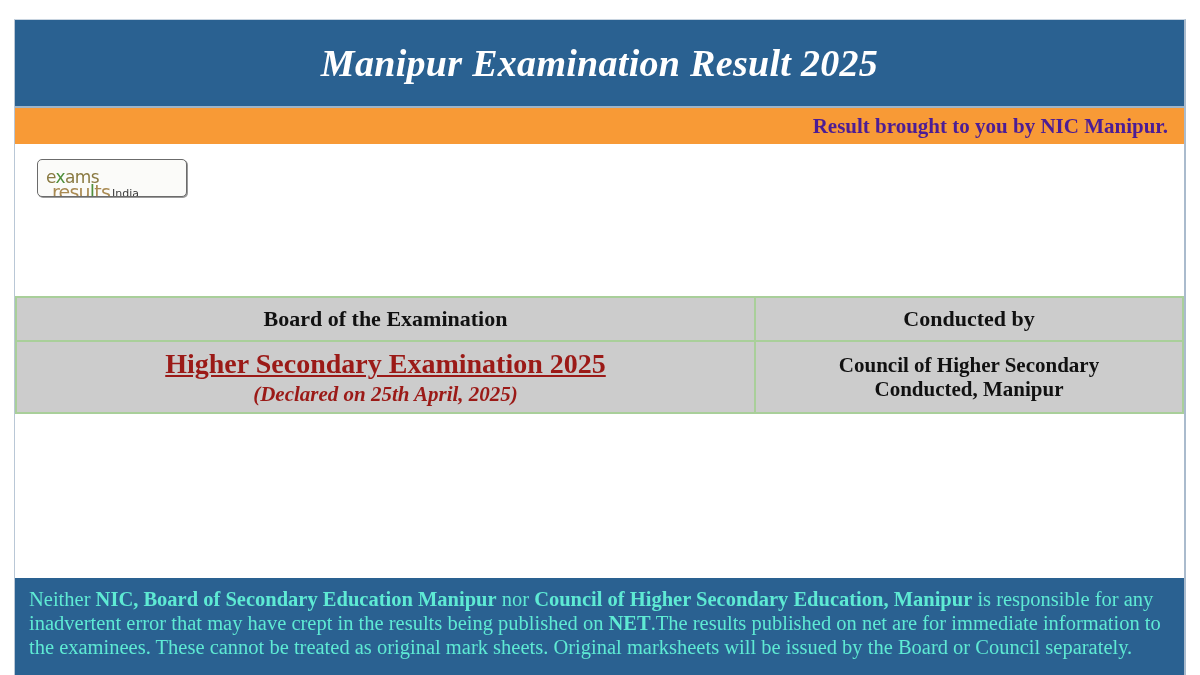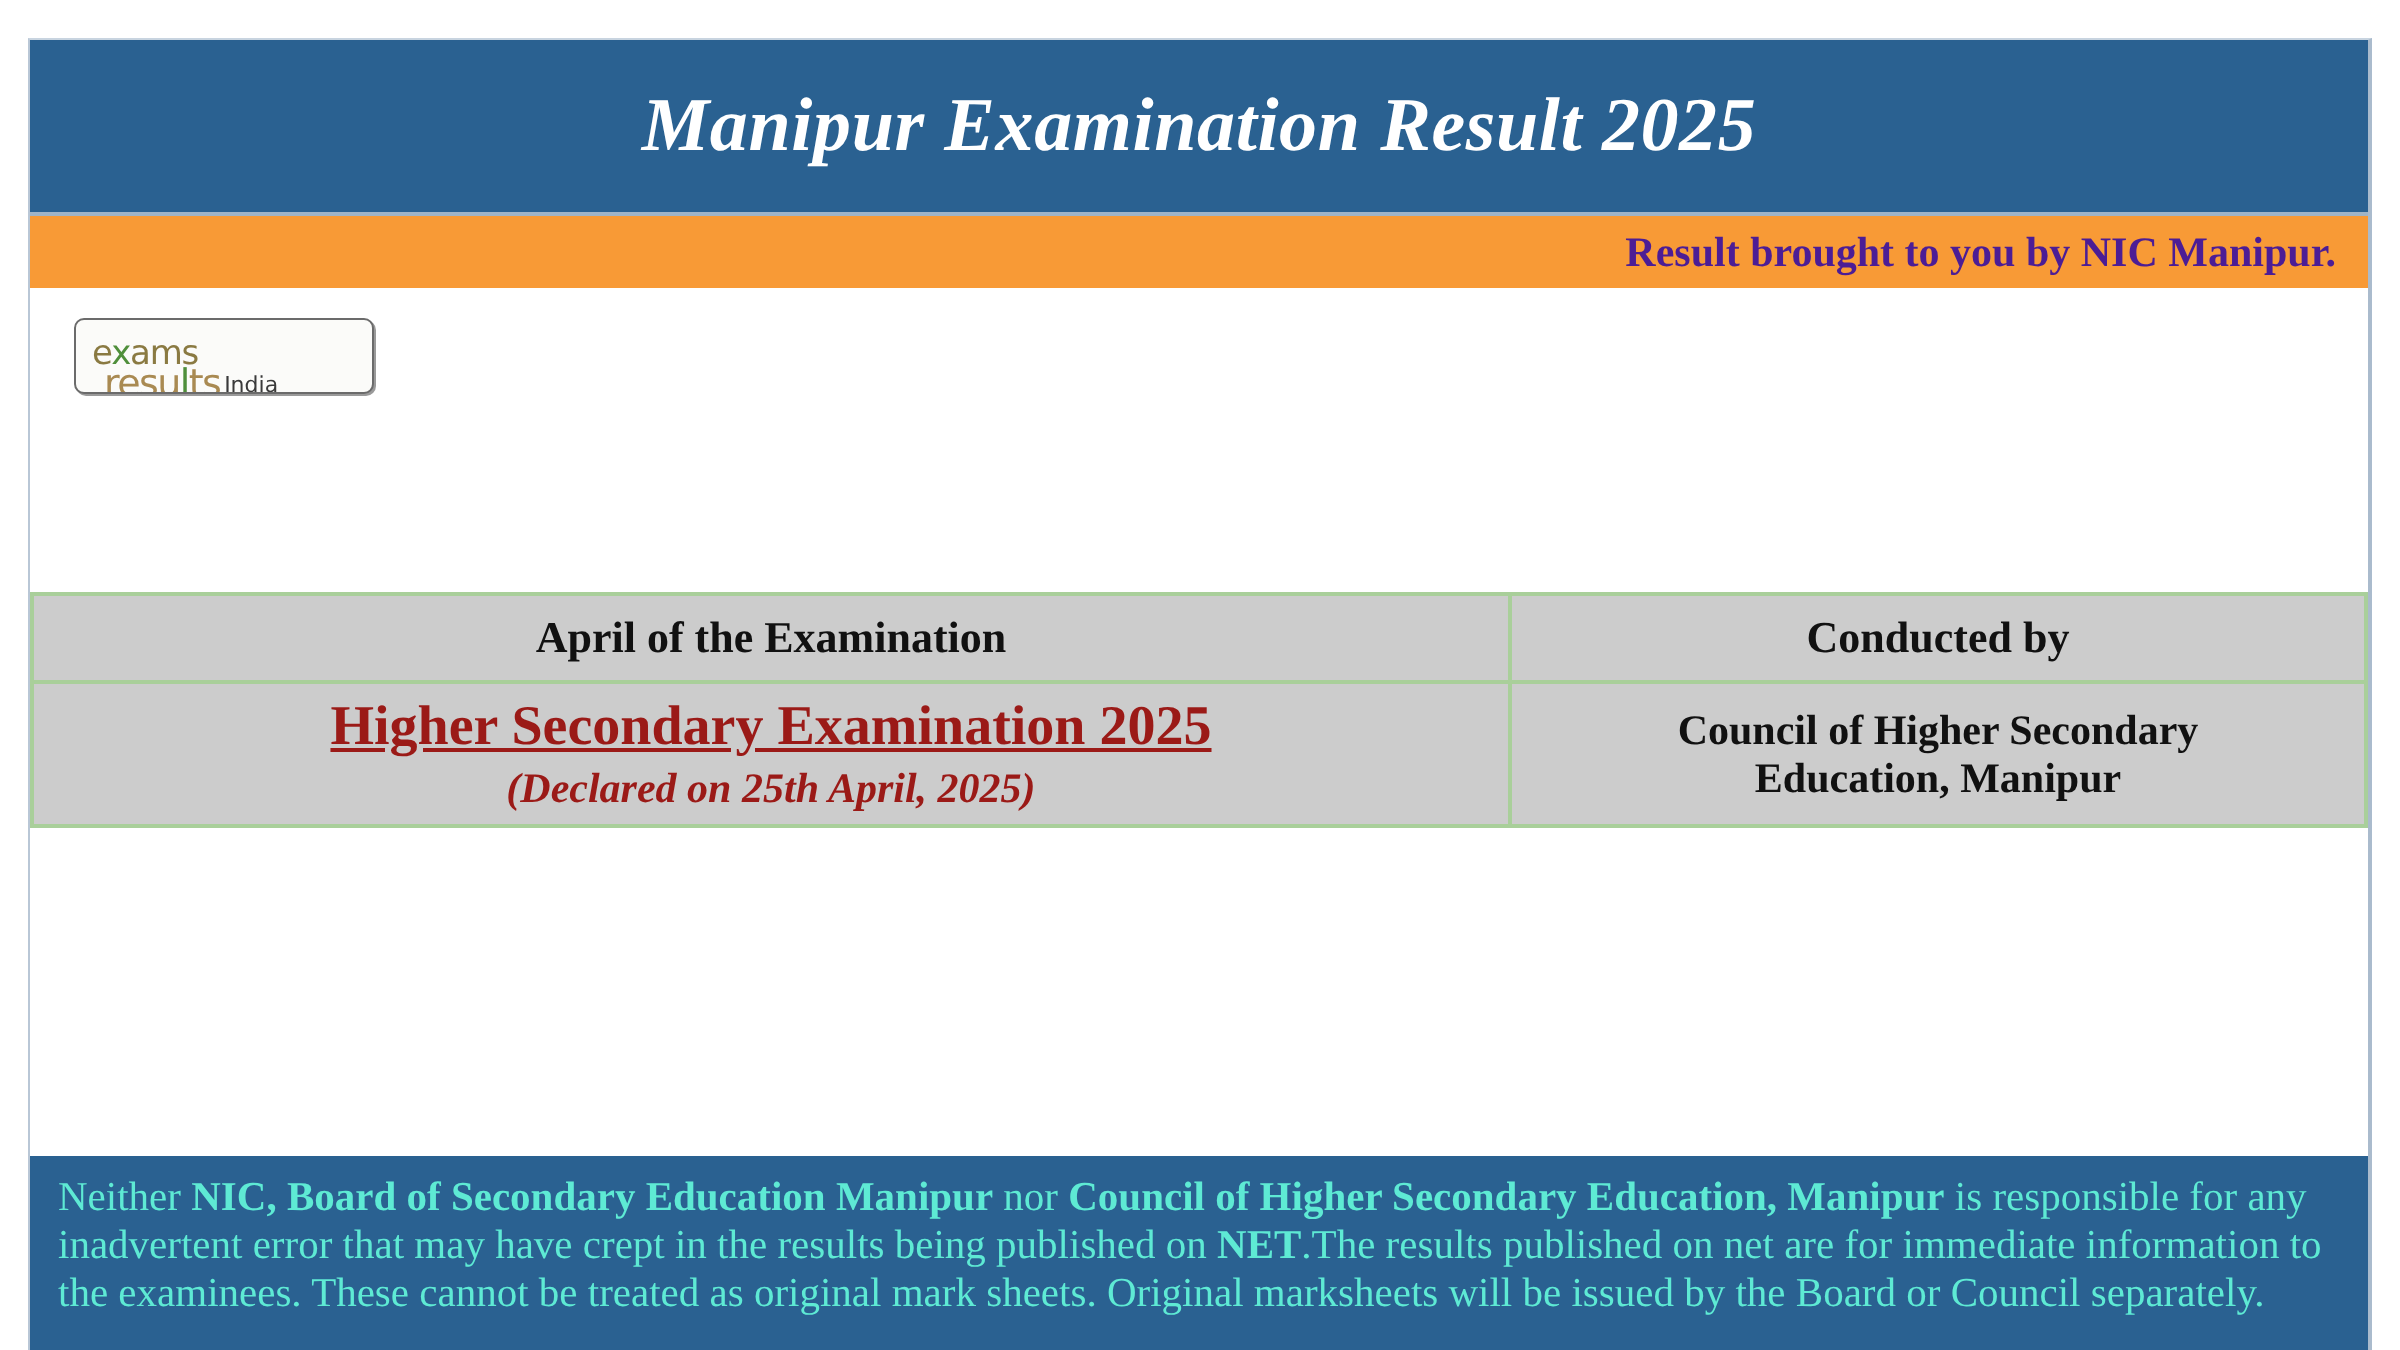--- a/index.html
+++ b/index.html
@@ -207,33 +207,33 @@
         <span class="logo-line2">
           <span class="logo-word2"><span>resu</span><span class="l-green">l</span><span>ts</span></span><span class="logo-india">India</span>
         </span>
       </span>
     </div>
   </div>
 
   <table class="result-table">
     <thead>
       <tr>
-        <th class="col-name">April of the Examination</th>
+        <th class="col-name">Board of the Examination</th>
         <th>Conducted by</th>
       </tr>
     </thead>
     <tbody>
       <tr>
         <td>
           <a class="exam-link">Higher Secondary Examination 2025</a>
           <span class="exam-declared">(Declared on 25th April, 2025)</span>
         </td>
         <td class="conducted-by">
           <span>Council of Higher Secondary</span><br>
-          <span>Education, Manipur</span>
+          <span>Conducted, Manipur</span>
         </td>
       </tr>
     </tbody>
   </table>
 
   <div class="spacer"></div>
 
   <div class="disclaimer">
     <span>Neither </span><b>NIC, Board of Secondary Education Manipur</b><span> nor </span><b>Council of Higher Secondary Education, Manipur</b><span> is responsible for any inadvertent error that may have crept in the results being published on </span><b>NET</b><span>.The results published on net are for immediate information to the examinees. These cannot be treated as original mark sheets. Original marksheets will be issued by the Board or Council separately.</span>
   </div>

